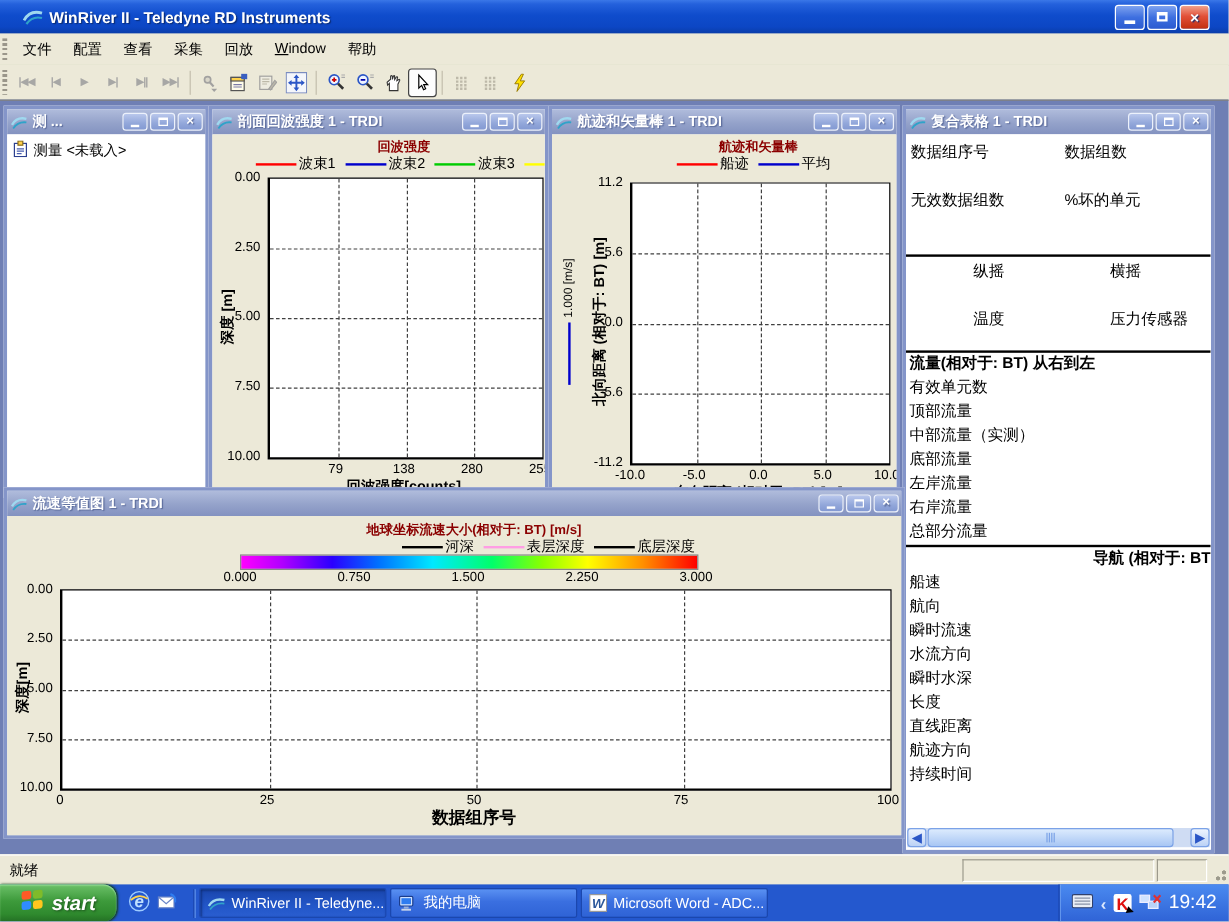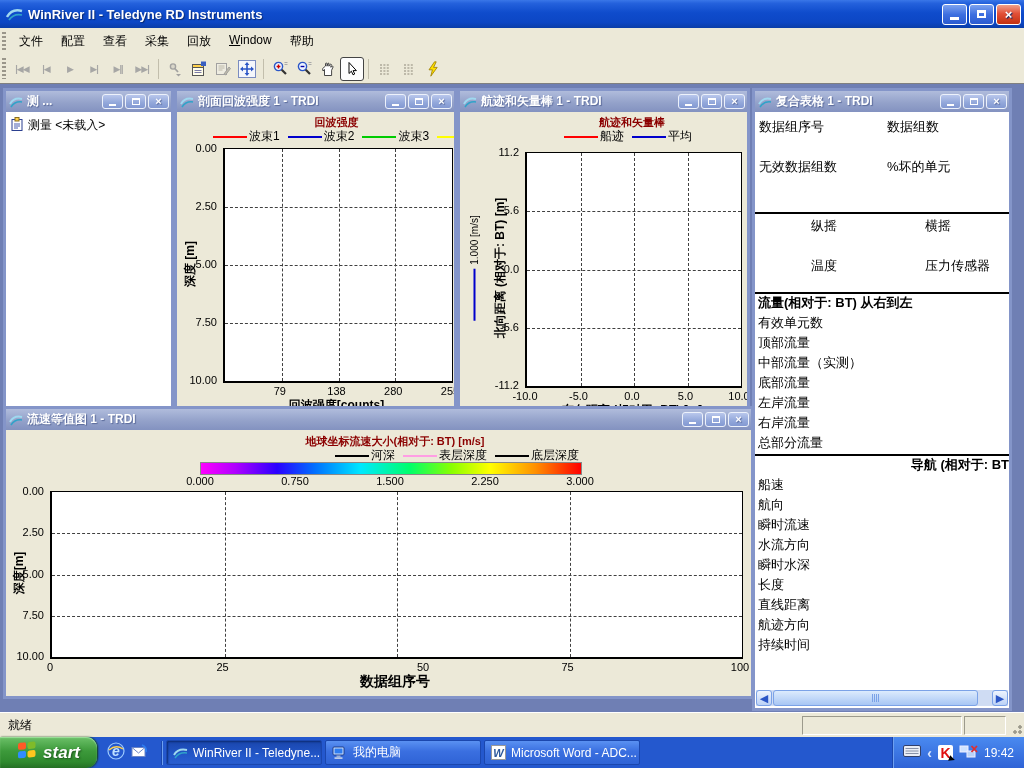--- a/index.html
+++ b/index.html
@@ -1,21 +1,21 @@
 <!DOCTYPE html>
 <html><head>
 <meta charset="utf-8">
 <style>
   html,body{margin:0;padding:0;}
   .screen{position:relative;width:1024px;height:768px;background:#ece9d8;overflow:hidden;
     font-family:"Liberation Sans","DejaVu Sans",sans-serif;font-size:12px;color:#000;}
   
   .titlebar{position:absolute;left:0;top:0;right:0;height:28px;
     background:linear-gradient(180deg,#3a77e8 0%,#2461dc 12%,#0f4ccc 45%,#0c46c4 80%,#0a3da8 100%);
-    display:flex;align-items:center;padding:0 3px;color:#fff;font-weight:bold;font-size:13px;
+    display:flex;align-items:center;padding:0 16px;color:#fff;font-weight:bold;font-size:13px;
     text-shadow:1px 1px 1px #0a2a70;}
   .titlebar .ticon{margin:0 5px 0 3px;display:flex;}
   .winbtns{margin-left:auto;display:flex;gap:2px;}
   .wbtn{width:25px;height:21px;border-radius:3px;border:1px solid #fff;
     background:linear-gradient(180deg,#7da2ef 0%,#3d6fe0 50%,#2c5bd0 100%);
     display:flex;align-items:center;justify-content:center;color:#fff;box-sizing:border-box;}
   .wbtn.close{background:linear-gradient(180deg,#f0a08a 0%,#e25038 45%,#c23010 100%);}
   .g-min{display:block;width:9px;height:3px;background:#fff;margin-top:9px;}
   .g-max{display:block;width:9px;height:8px;border:2px solid #fff;border-top-width:3px;box-sizing:border-box;}
   .g-x{font-size:13px;font-weight:bold;line-height:1;}
@@ -120,21 +120,21 @@
   .task.active{background:linear-gradient(180deg,#1a46ad 0%,#2256c8 60%,#2a5ed0 100%);
     box-shadow:inset 1px 1px 2px #0d2c74;}
   .tray{margin-left:auto;height:31px;display:flex;align-items:center;gap:6px;padding:0 10px 0 10px;
     background:linear-gradient(180deg,#4a8af0 0%,#2f63d6 100%);
     border-left:1px solid #1b47ae;box-shadow:inset 1px 0 0 #6ea0f0;color:#fff;}
   .tray .chev{font-size:14px;font-weight:bold;color:#dce8fd;}
   .kasp{position:relative;font-weight:bold;color:#e01010;font-size:14px;
     background:#fff;width:15px;height:15px;display:flex;align-items:center;justify-content:center;border-radius:2px;}
   .kasp i{position:absolute;right:-2px;bottom:-2px;width:0;height:0;border-left:6px solid #000;
     border-top:3px solid transparent;border-bottom:3px solid transparent;transform:rotate(20deg);}
-  .clock{font-size:12px;color:#fff;}
+  .clock{font-size:16px;color:#fff;}
 </style>
 </head>
 <body>
 
 <div class="screen">
 
   <div class="titlebar">
     <span class="ticon">
         <svg width="17" height="14">
           <path d="M1 10 Q6 1 16 4" fill="none" stroke="#9fd8ef" stroke-width="2.4"></path>
@@ -561,21 +561,21 @@
         <div class="yticks" style="left:2px;top:61px;width:39px;height:165px;">
             <div style="top: 0%;">0.00</div>
             <div style="top: 25%;">2.50</div>
             <div style="top: 50%;">5.00</div>
             <div style="top: 75%;">7.50</div>
             <div style="top: 100%;">10.00</div>
           </div>
         <div class="xticks" style="left:44px;top:231px;width:690px;">
             <span style="left: 0%;">0</span>
             <span style="left: 25%;">25</span>
-            <span style="left: 50%; margin-left: 28px;">50</span>
+            <span style="left: 50%;">50</span>
             <span style="left: 75%;">75</span>
             <span style="left: 100%;">100</span>
           </div>
         <div class="xlabel" style="left:44px;width:690px;top:243px;font-size:14px;">数据组序号</div>
         <div class="ylabel" style="left:13px;top:143px;">深度[m]</div>
       </div>
     </div>
 
   </div>
 

